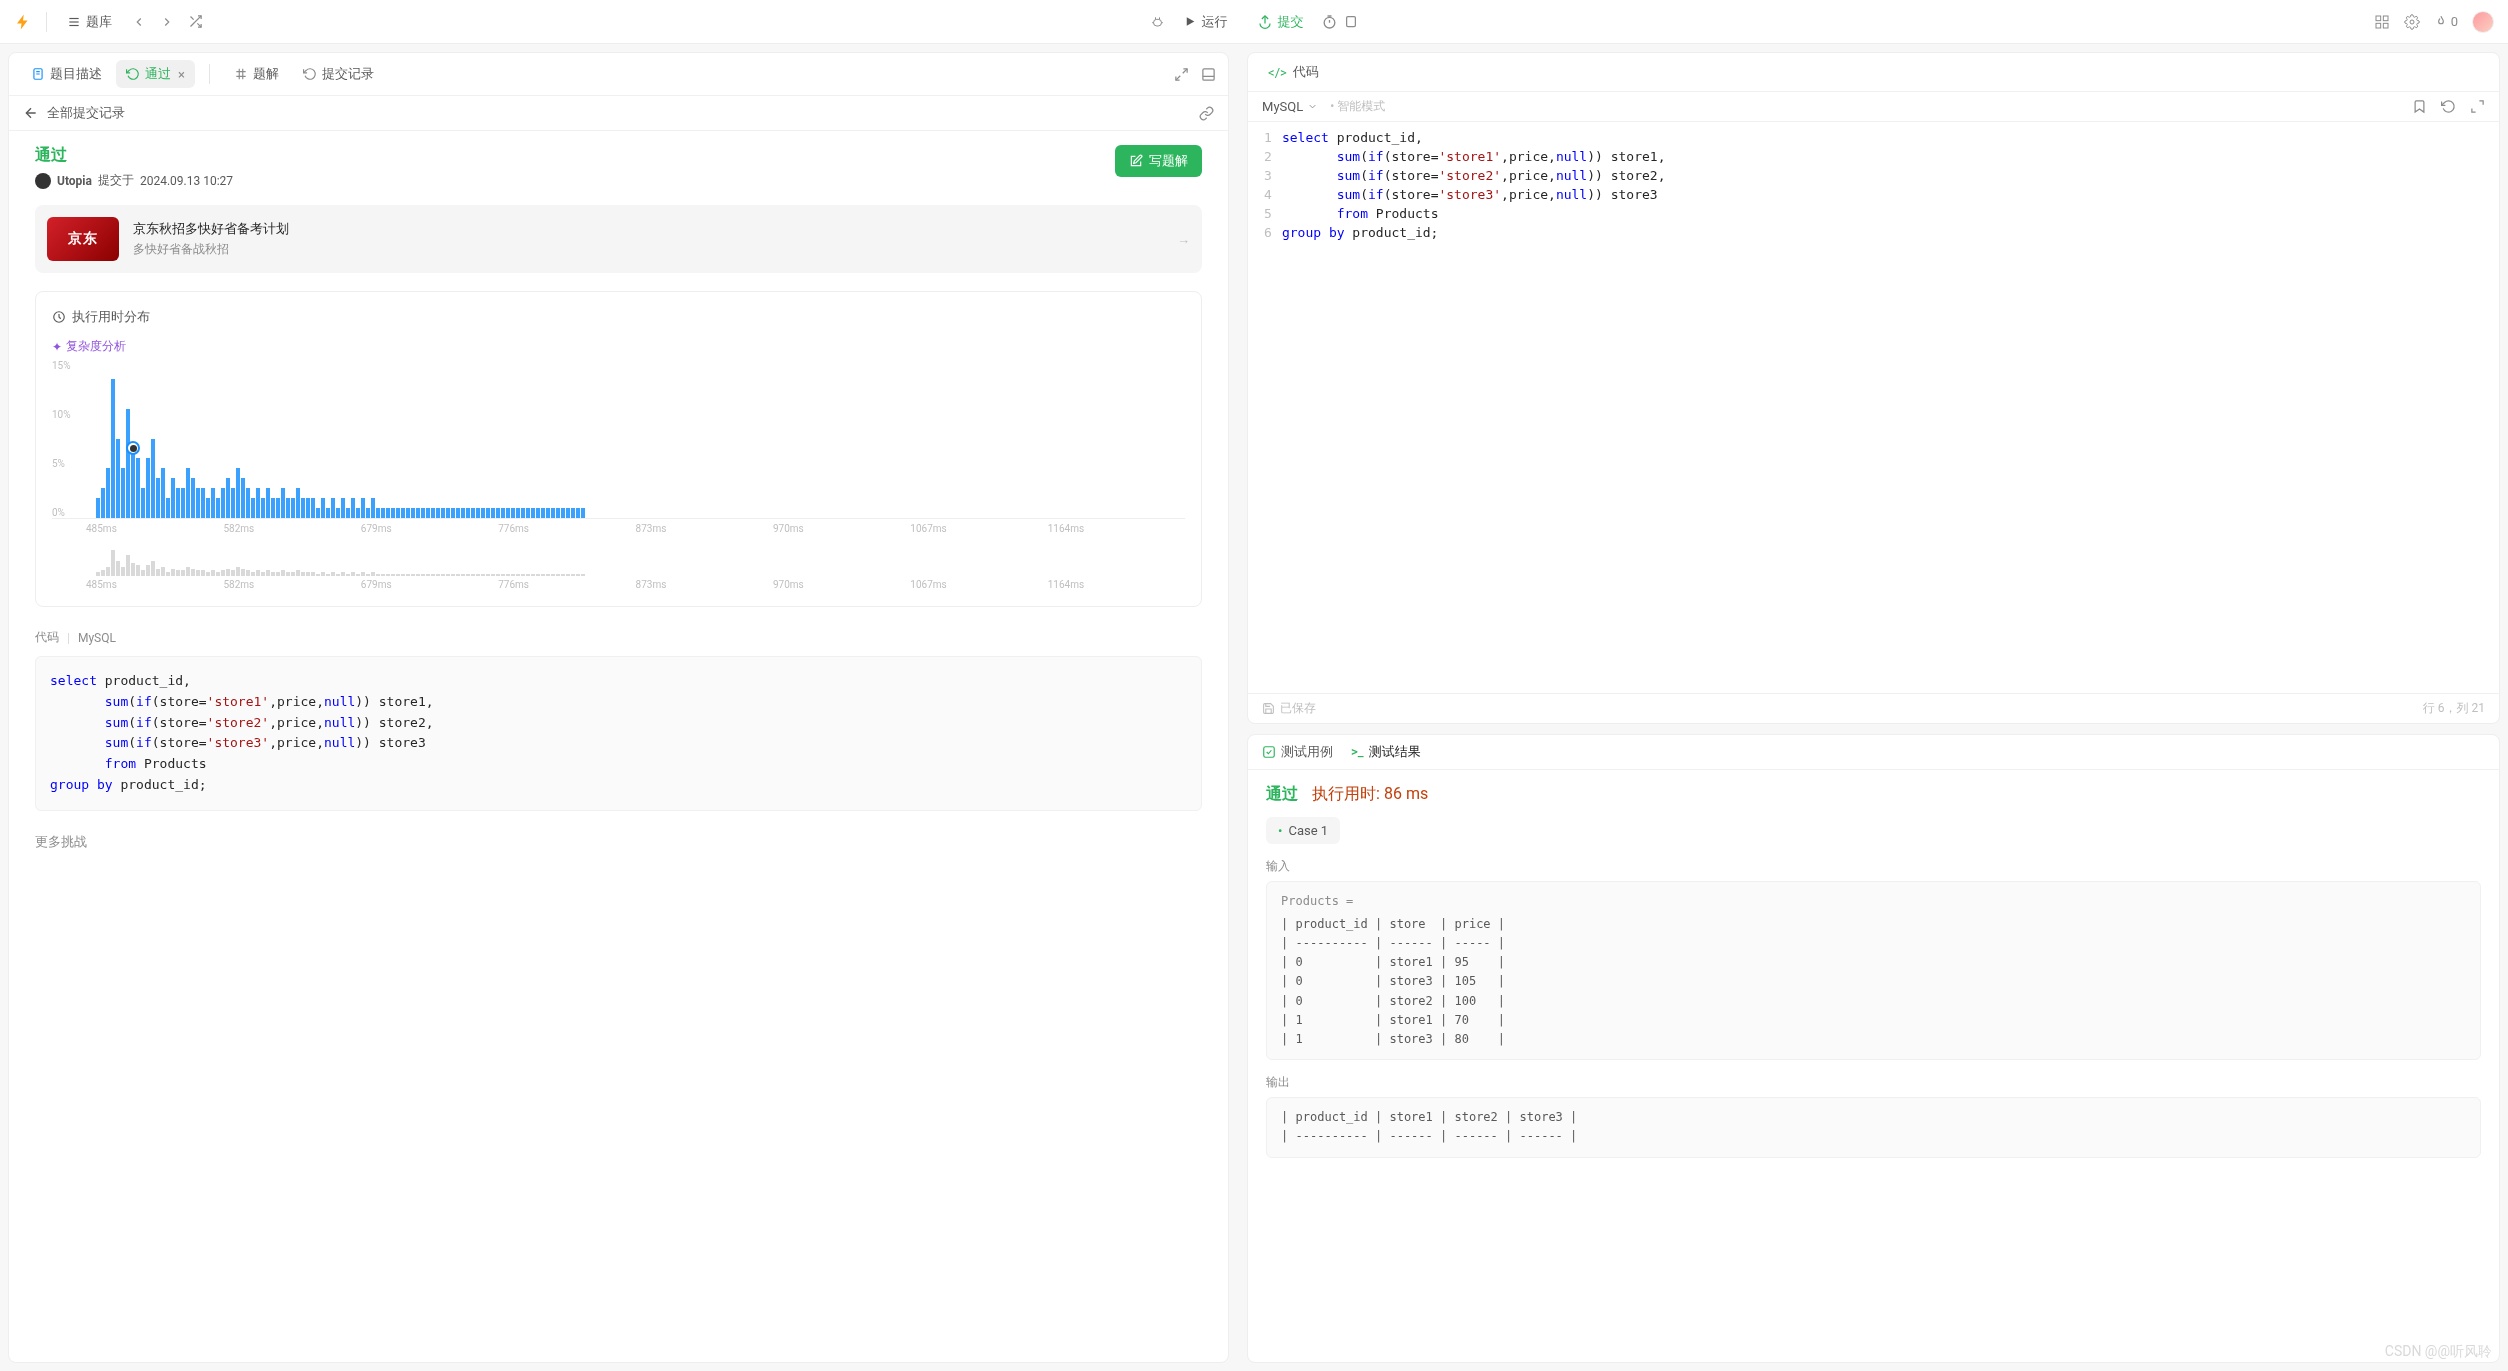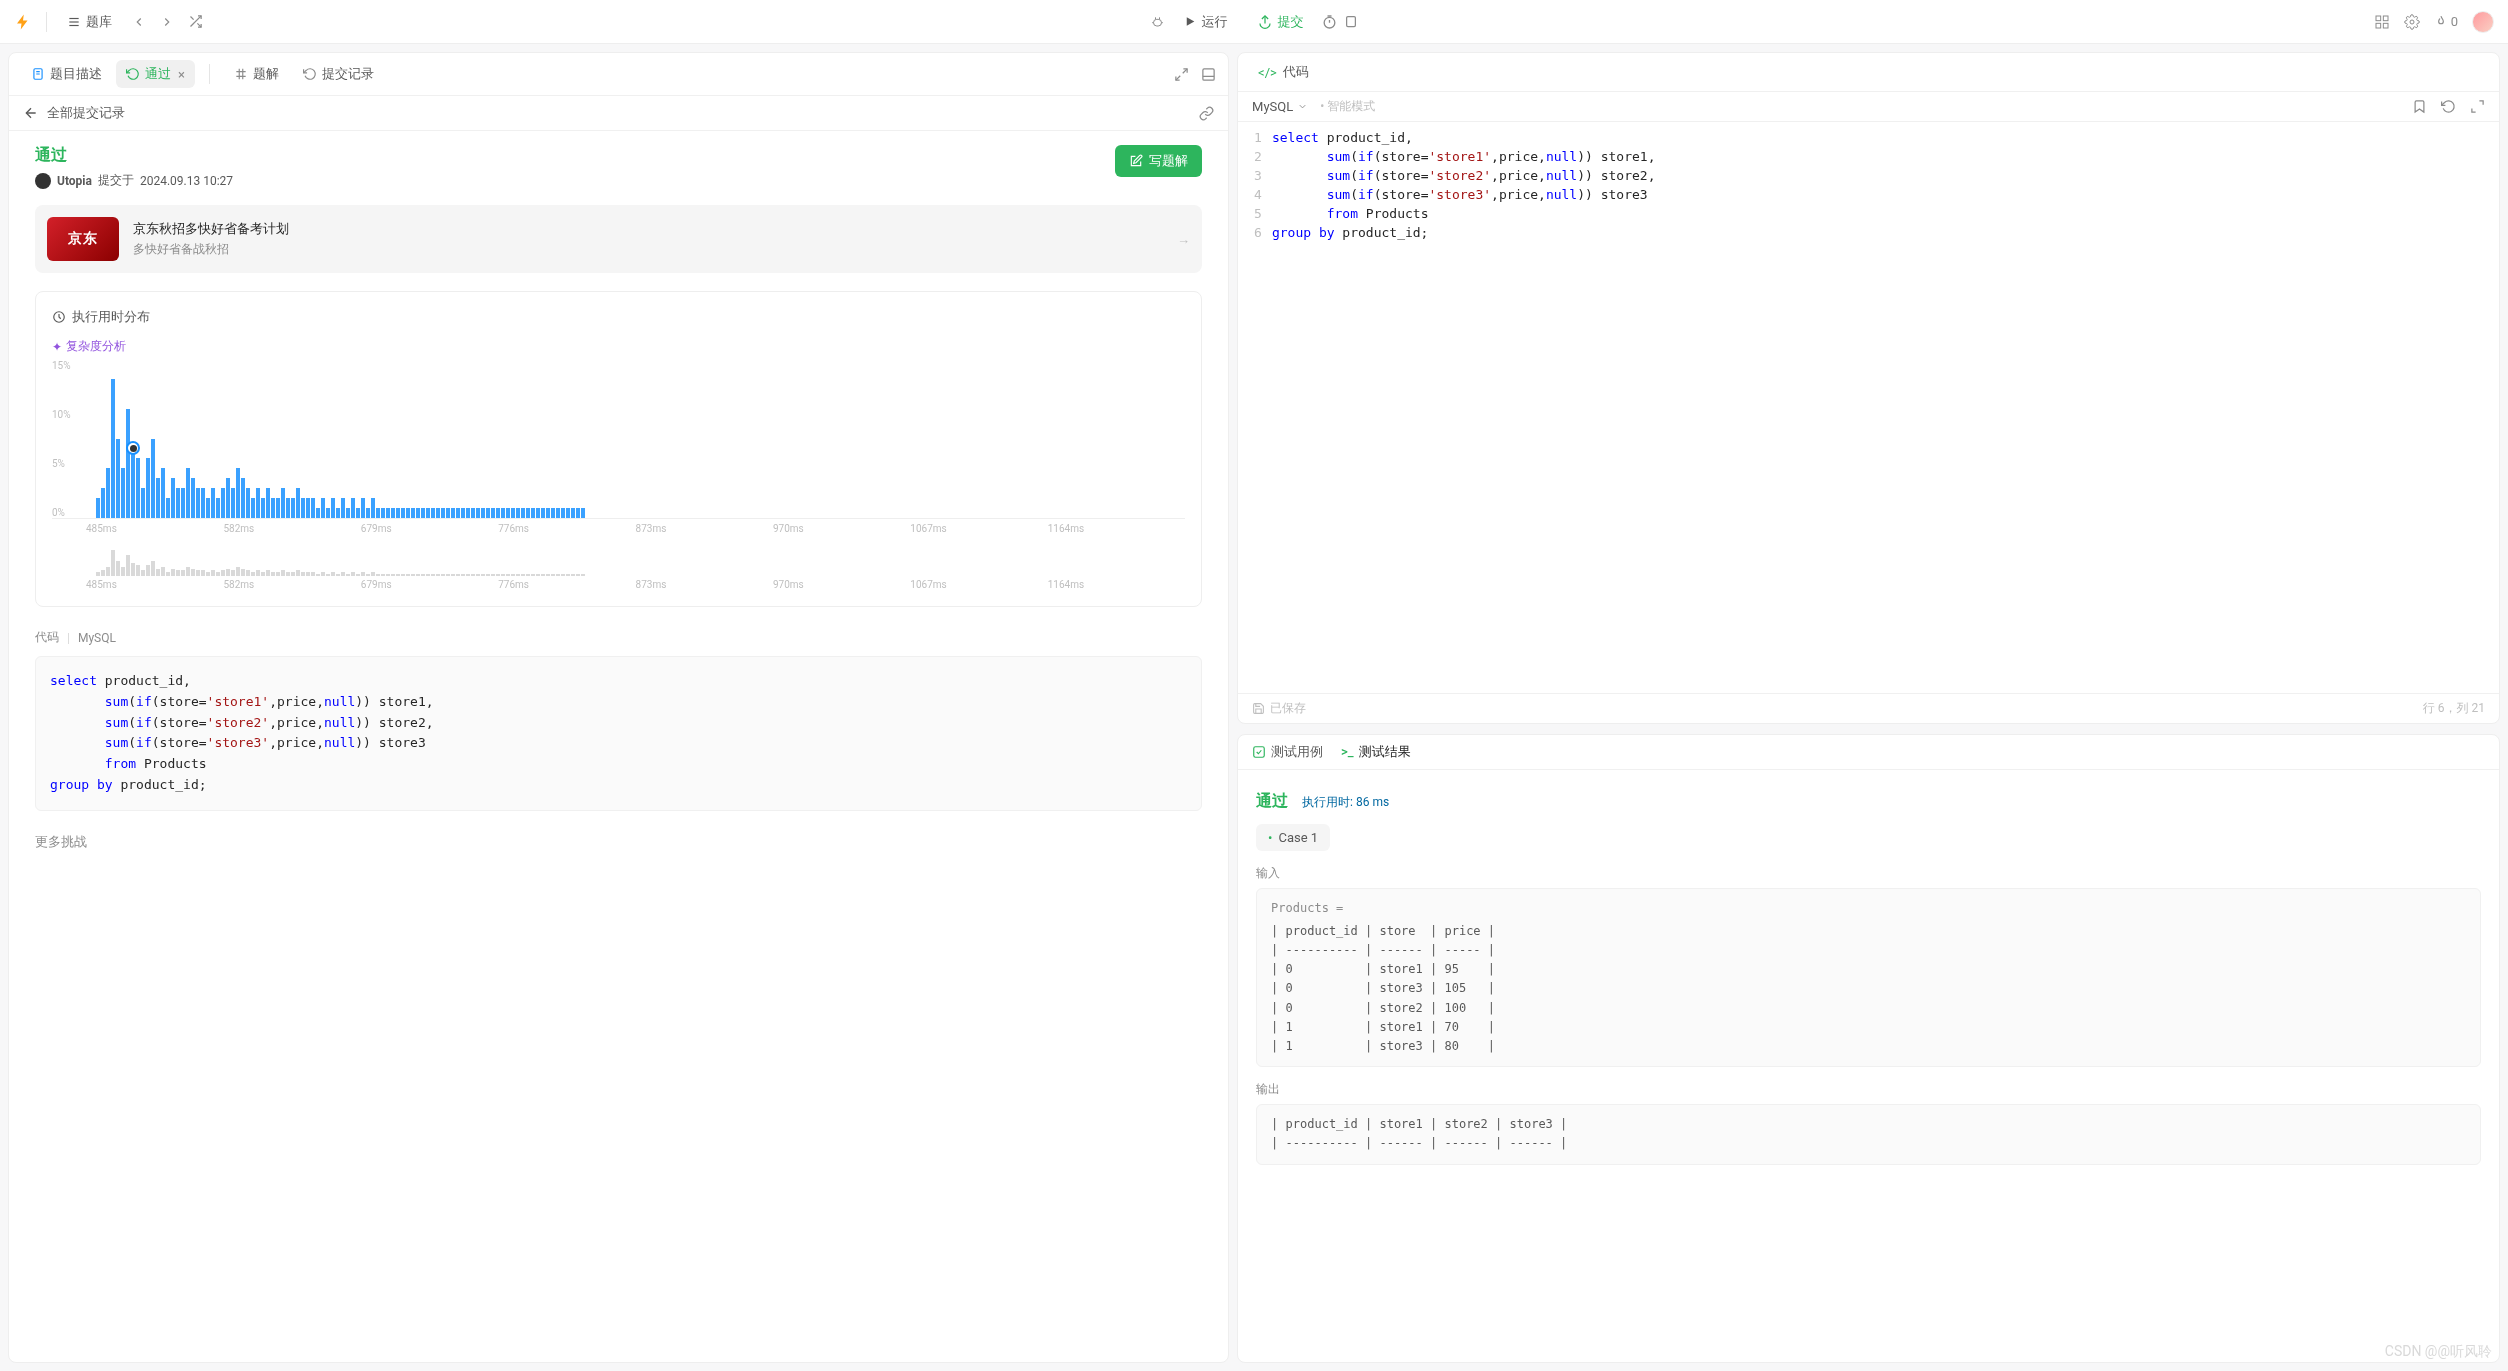--- a/index.html
+++ b/index.html
@@ -14,21 +14,21 @@
 .tb-btn { display:flex; align-items:center; gap:5px; color:#595959; cursor:pointer; padding:4px 6px; border-radius:4px; }
 .tb-center { position:absolute; left:50%; transform:translateX(-50%); display:flex; align-items:center; gap:6px; }
 .pill { display:flex; align-items:center; gap:5px; padding:5px 12px; border-radius:6px; cursor:pointer; color:#595959; }
 .pill.submit { color:#2db55d; }
 .tb-right { margin-left:auto; display:flex; align-items:center; gap:14px; color:#8c8c8c; }
 .avatar { width:22px; height:22px; border-radius:50%; background:linear-gradient(135deg,#ff9a9e,#fad0c4); border:1px solid #eee; }
 .streak { display:flex; align-items:center; gap:3px; }
 .icn-btn { cursor:pointer; color:#8c8c8c; display:flex; align-items:center; }
 
 
-.main { flex:1; display:flex; gap:8px; padding:8px; overflow:hidden; }
+.main { flex:1; display:flex; gap:18px; padding:8px; overflow:hidden; }
 .pane { background:#fff; border-radius:8px; display:flex; flex-direction:column; overflow:hidden; border:1px solid #eee; }
 .left-pane { flex:0 0 49%; }
 .right-pane { flex:1; display:flex; flex-direction:column; gap:10px; background:transparent; border:none; }
 
 
 .tabrow { display:flex; align-items:center; padding:6px 12px; border-bottom:1px solid #f0f0f0; gap:4px; }
 .tab { display:flex; align-items:center; gap:5px; padding:5px 10px; border-radius:6px; cursor:pointer; color:#595959; font-size:13px; }
 .tab.active { background:#f0f0f0; }
 .tab .status-pass { color:#2db55d; }
 .close-x { color:#8c8c8c; margin-left:2px; cursor:pointer; }
@@ -109,21 +109,21 @@
 
 .result-pane { background:#fff; border:1px solid #eee; border-radius:8px; display:flex; flex-direction:column; flex:0 0 48%; overflow:hidden; }
 .res-tabs { display:flex; gap:18px; padding:8px 14px; border-bottom:1px solid #f0f0f0; font-size:13px; }
 .res-tab { display:flex; align-items:center; gap:5px; color:#595959; cursor:pointer; }
 .res-tab.active { color:#262626; font-weight:500; }
 .res-tab .chk { color:#2db55d; }
 .res-tab .term { color:#2db55d; }
 .res-body { padding:14px 18px; overflow-y:auto; flex:1; }
 .res-pass-row { display:flex; align-items:baseline; gap:14px; margin-bottom:12px; }
 .res-pass { color:#2db55d; font-size:16px; font-weight:600; }
-.res-rt { color:#0369a1; font-size:12px;margin-top:10px; }
+.res-rt { color:#c2410c; font-size:16px; }
 .case-chip { display:inline-flex; align-items:center; gap:6px; background:#f5f5f5; border-radius:6px; padding:6px 12px; font-size:13px; color:#595959; }
 .case-chip::before { content:'•'; color:#2db55d; }
 .io-label { color:#8c8c8c; font-size:12px; margin:14px 0 6px; }
 .io-block { background:#fafafa; border:1px solid #f0f0f0; border-radius:6px; padding:10px 14px; font-family:Menlo,Consolas,monospace; font-size:12px; line-height:1.6; white-space:pre; color:#595959; overflow-x:auto; }
 .io-hdr { color:#8c8c8c; margin-bottom:4px; }
 
 .watermark { position:fixed; right:16px; bottom:10px; color:#d9d9d9; font-size:14px; pointer-events:none; }
 
 svg { display:block; }
 </style>

